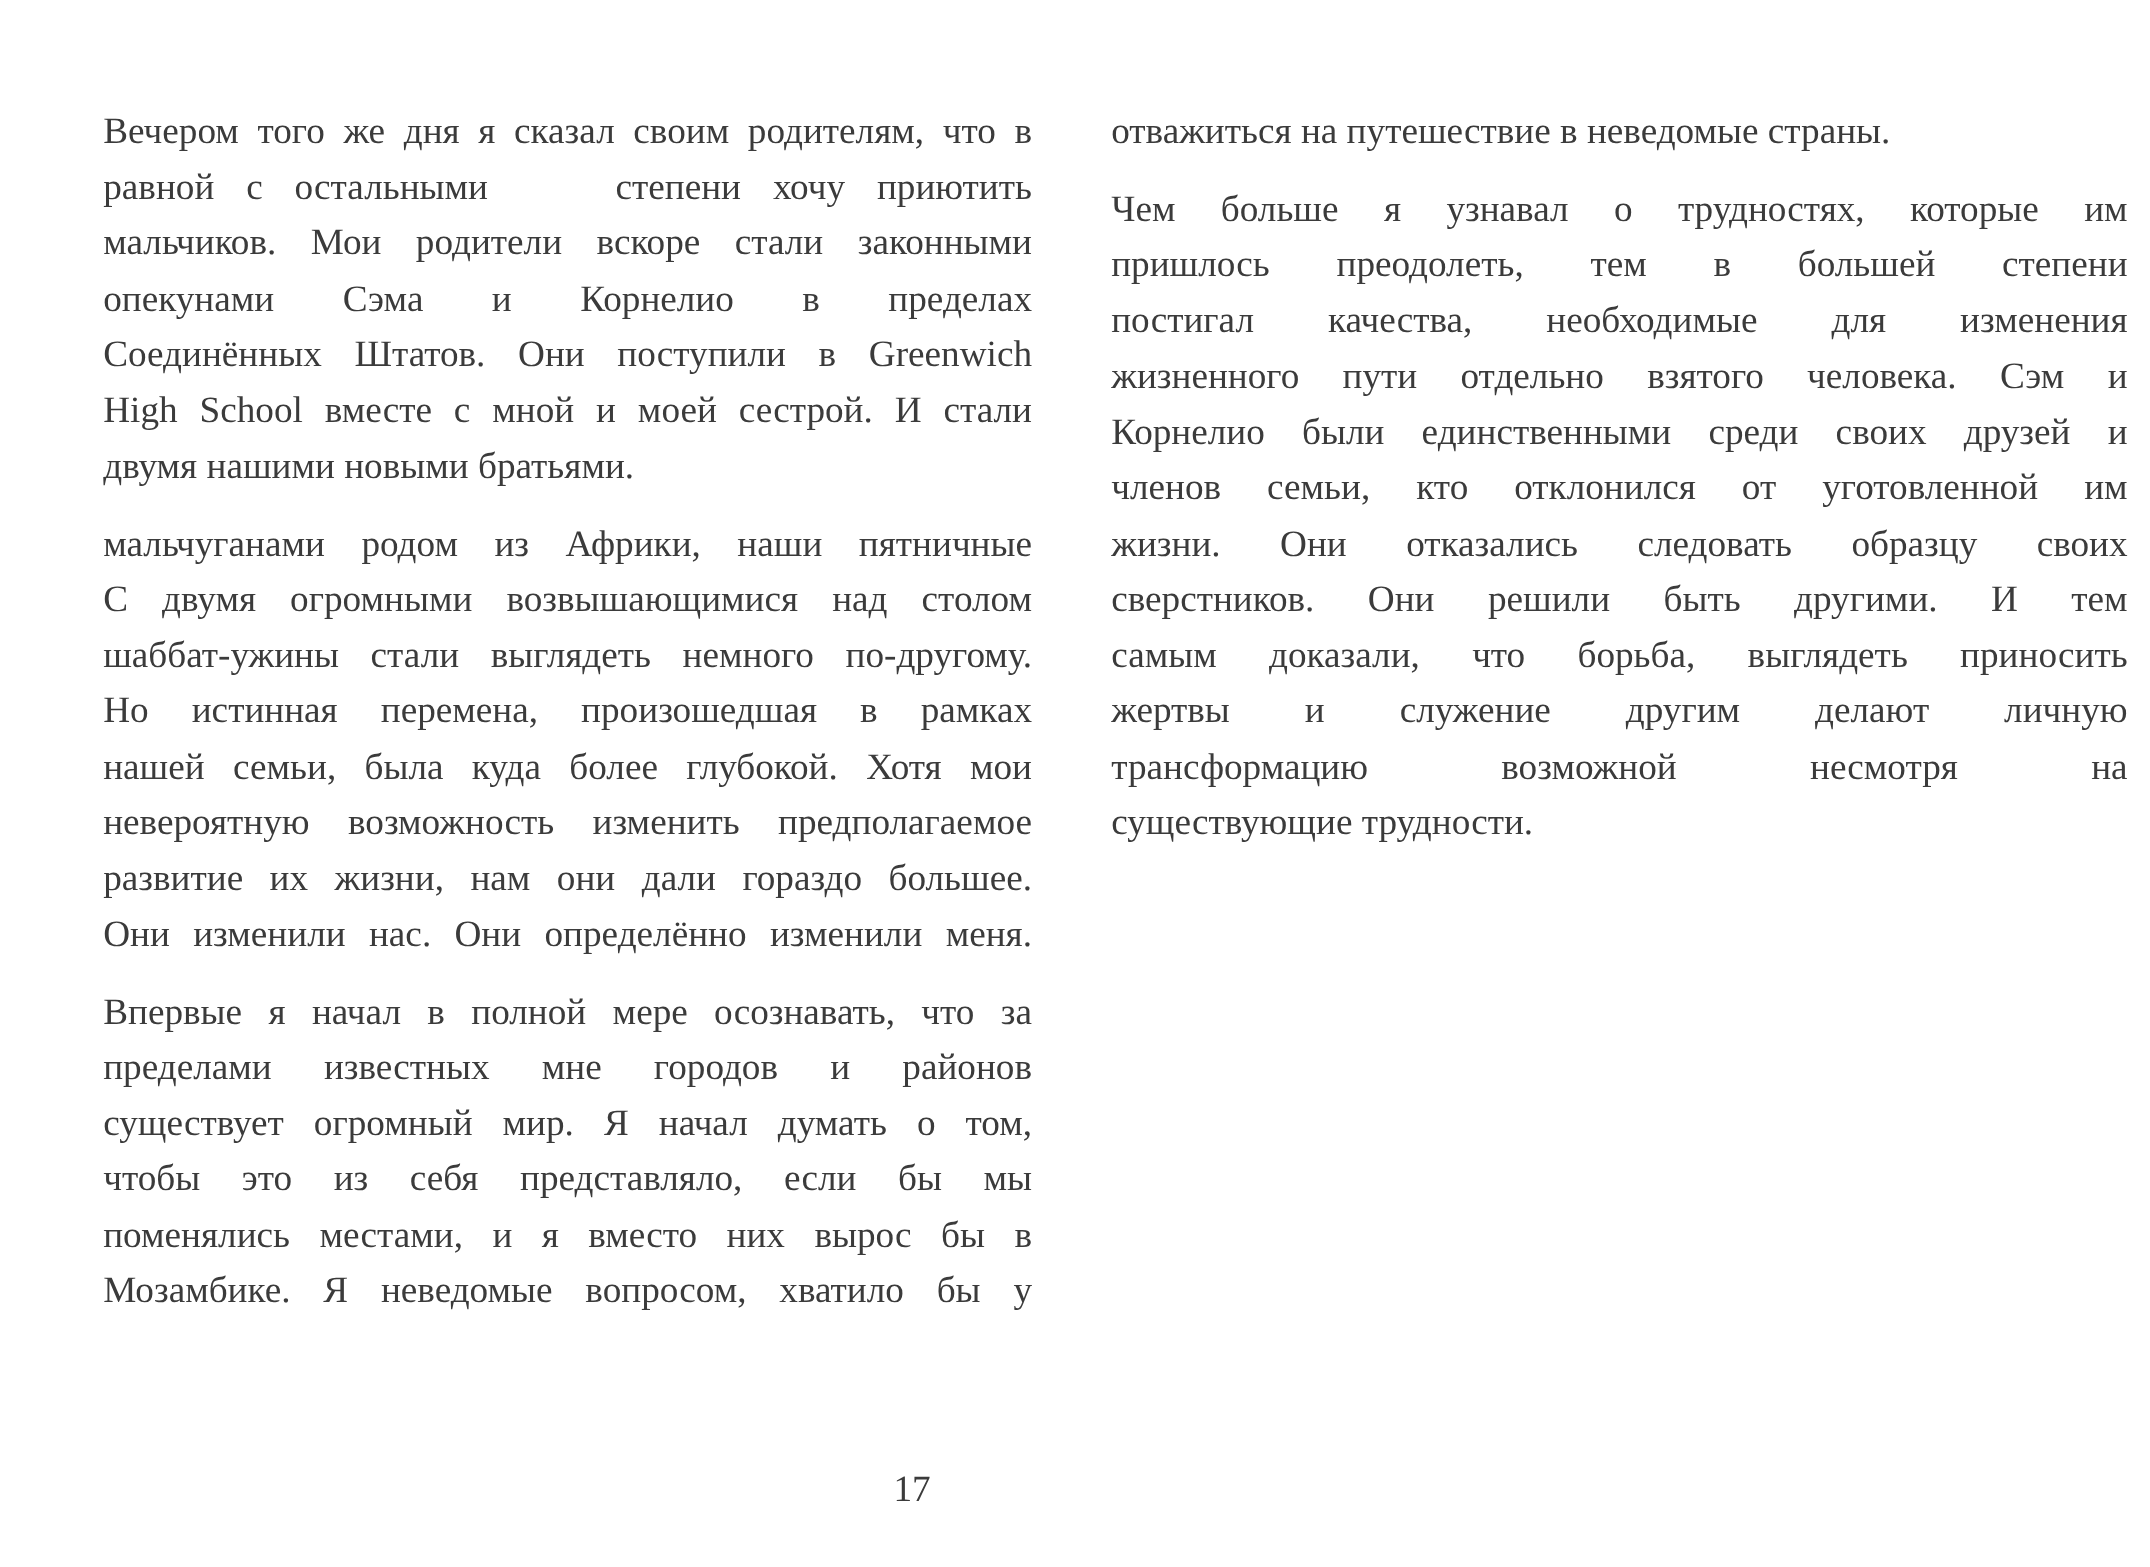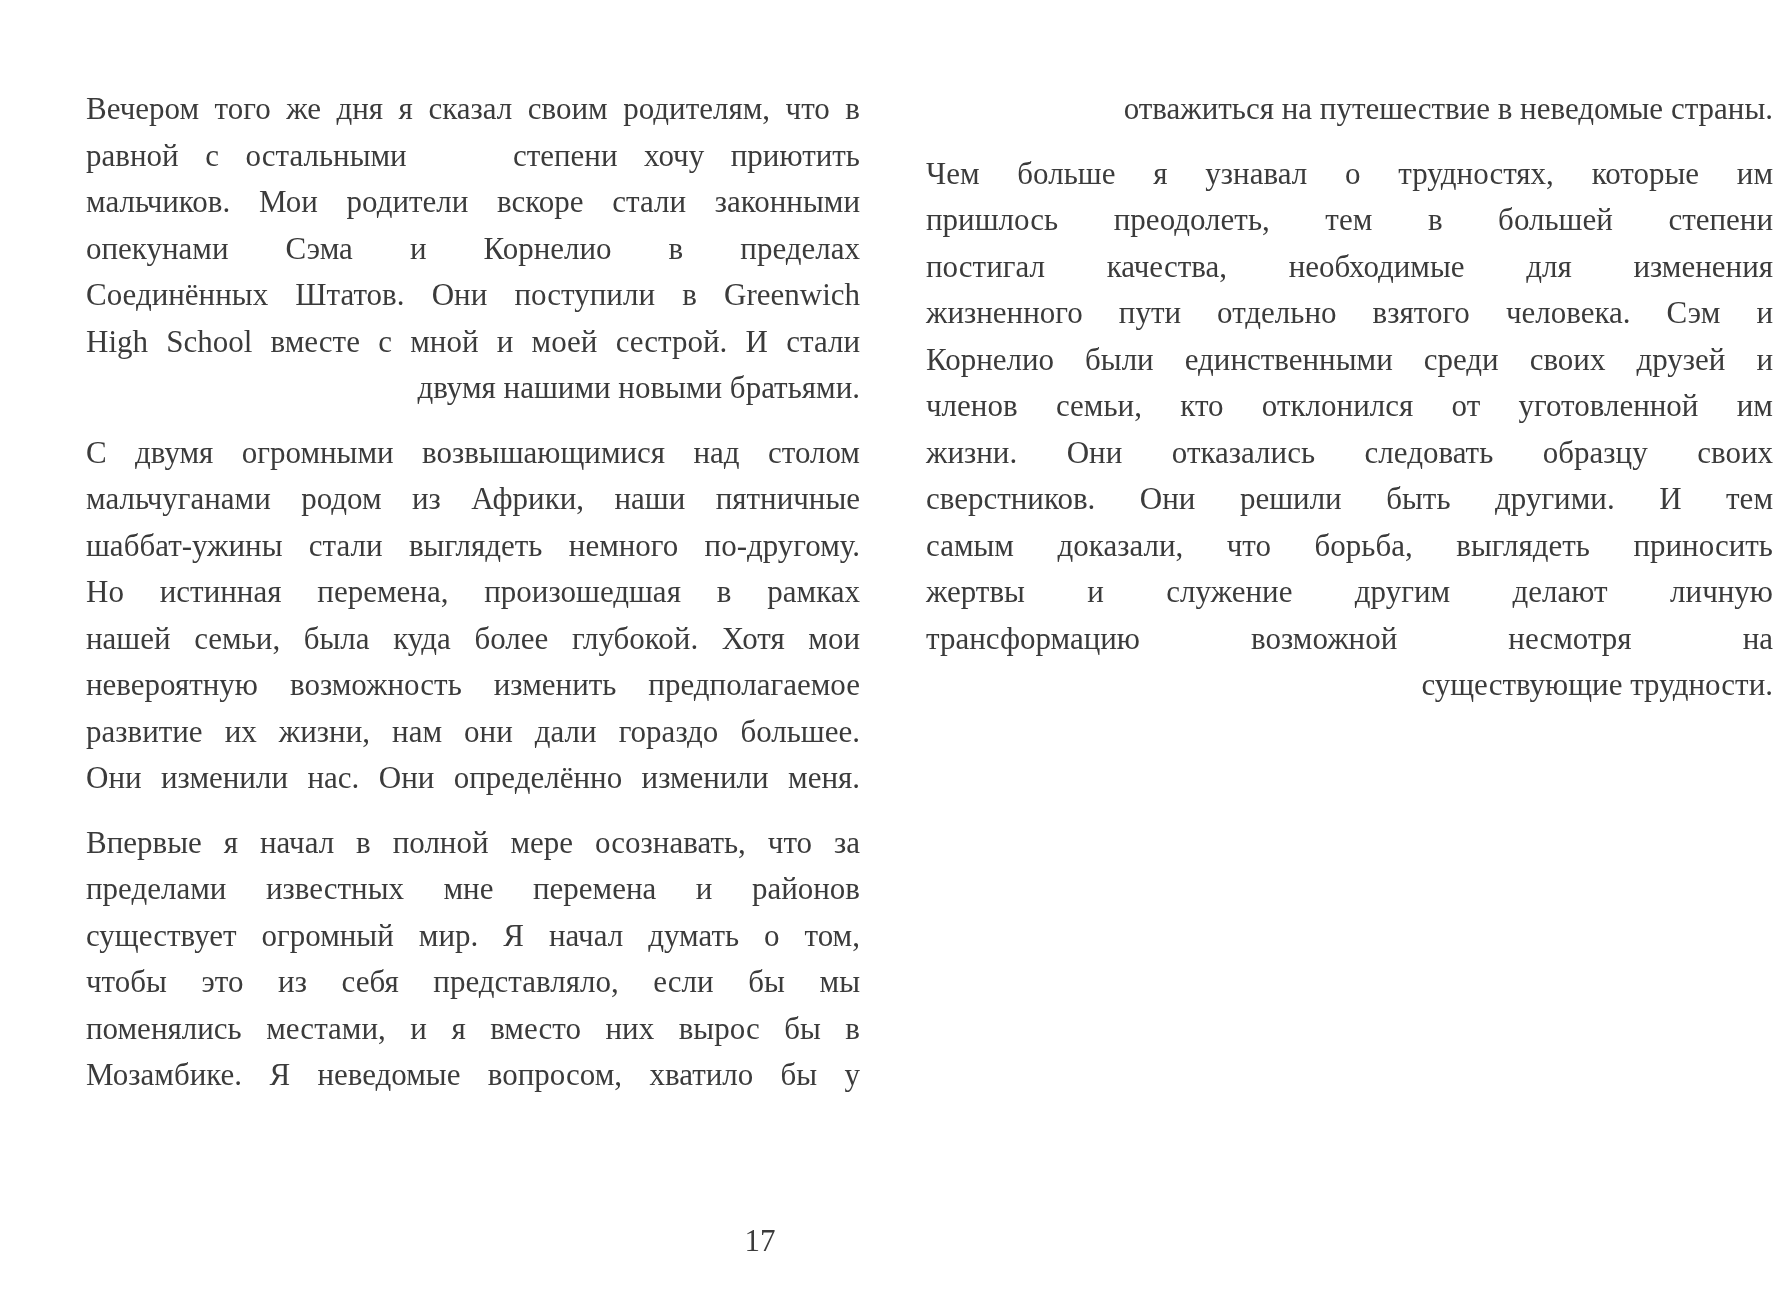--- a/index.html
+++ b/index.html
@@ -38,21 +38,21 @@
     margin: 0 0 18px 0;
   }
   .line {
     text-align: justify;
     text-align-last: justify;
     text-justify: inter-word;
     white-space: normal;
     hyphens: none;
   }
   .line.short {
-    text-align: right;
+    text-align: left;
     text-align-last: auto;
   }
   .page-number {
     position: absolute;
     top: 1218px;
     left: 0;
     width: 1520px;
     text-align: center;
     font-size: 31px;
     line-height: 46px;
@@ -67,32 +67,32 @@
       <div class="para">
         <div class="line">Вечером того же дня я сказал своим родителям, что в</div>
         <div class="line">равной с остальными &nbsp;&nbsp; степени хочу приютить</div>
         <div class="line">мальчиков. Мои родители вскоре стали законными</div>
         <div class="line">опекунами Сэма и Корнелио в пределах</div>
         <div class="line">Соединённых Штатов. Они поступили в Greenwich</div>
         <div class="line">High School вместе с мной и моей сестрой. И стали</div>
         <div class="line short">двумя нашими новыми братьями.</div>
       </div>
       <div class="para">
+        <div class="line">мальчуганами родом из Африки, наши пятничные</div>
         <div class="line">С двумя огромными возвышающимися над столом</div>
-        <div class="line">мальчуганами родом из Африки, наши пятничные</div>
         <div class="line">шаббат-ужины стали выглядеть немного по-другому.</div>
         <div class="line">Но истинная перемена, произошедшая в рамках</div>
         <div class="line">нашей семьи, была куда более глубокой. Хотя мои</div>
         <div class="line">невероятную возможность изменить предполагаемое</div>
         <div class="line">развитие их жизни, нам они дали гораздо большее.</div>
         <div class="line">Они изменили нас. Они определённо изменили меня.</div>
       </div>
       <div class="para">
         <div class="line">Впервые я начал в полной мере осознавать, что за</div>
-        <div class="line">пределами известных мне перемена и районов</div>
+        <div class="line">пределами известных мне городов и районов</div>
         <div class="line">существует огромный мир. Я начал думать о том,</div>
         <div class="line">чтобы это из себя представляло, если бы мы</div>
         <div class="line">поменялись местами, и я вместо них вырос бы в</div>
         <div class="line">Мозамбике. Я неведомые вопросом, хватило бы у</div>
       </div>
     </div>
   <div class="column col-right">
       <div class="para">
         <div class="line short">отважиться на путешествие в неведомые страны.</div>
       </div>

